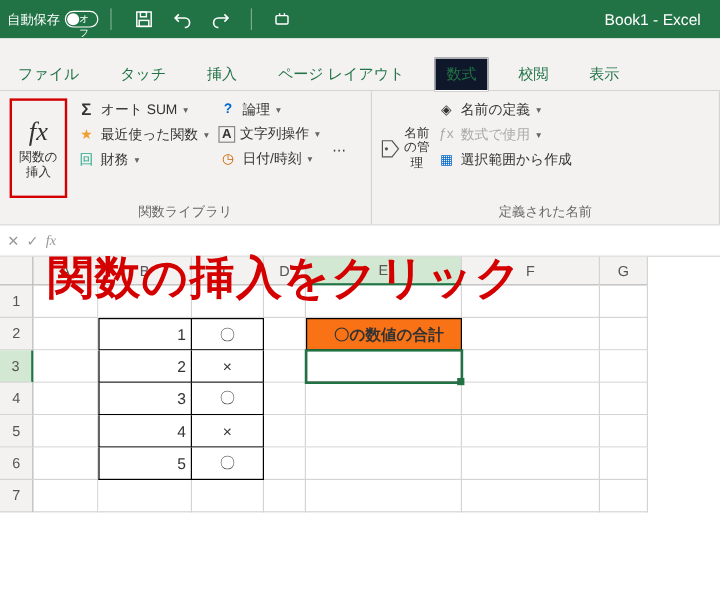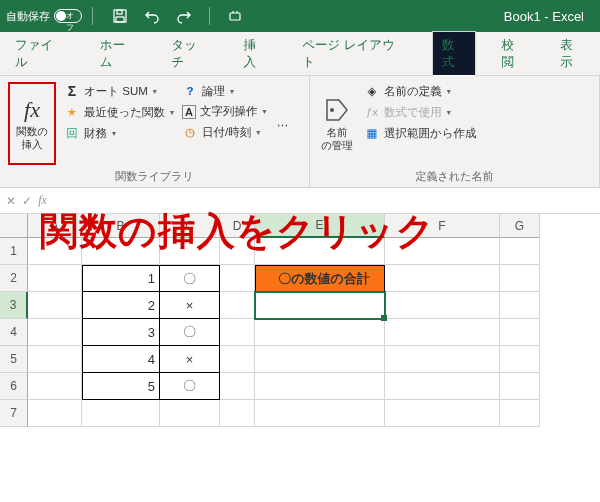--- a/index.html
+++ b/index.html
@@ -29,21 +29,21 @@
 
 .fx-big { width:48px; display:flex; flex-direction:column; align-items:center; justify-content:center; gap:2px; border:2px solid #d40000; margin:2px; cursor:pointer; padding:4px 2px;}
 .fx-big .fx { font-style:italic; font-family:"Times New Roman",serif; font-size:22px; }
 .fx-big .lbl { font-size:10.5px; text-align:center; line-height:1.2;}
 
 .col3 { display:flex; flex-direction:column; gap:3px; justify-content:flex-start; padding-top:2px;}
 .rbtn { display:flex; align-items:center; gap:4px; font-size:11.5px; cursor:pointer; padding:1px 2px; white-space:nowrap;}
 .rbtn .ic { width:16px; height:16px; display:inline-flex; align-items:center; justify-content:center; }
 .rbtn .dd { font-size:8px; margin-left:1px; color:#666;}
 
-.name-big { width:42px; display:flex; flex-direction:column; align-items:center; justify-content:center; gap:2px; cursor:pointer; font-size:10.5px; text-align:center; line-height:1.2;}
+.name-big { width:42px; display:flex; flex-direction:row; align-items:center; justify-content:center; gap:2px; cursor:pointer; font-size:10.5px; text-align:center; line-height:1.2;}
 .name-big svg { width:28px; height:28px; }
 
 
 .fbar { height:26px; display:flex; align-items:center; border-bottom:1px solid #d4d4d4; background:#fff;}
 .namebox { width:62px; height:100%; border-right:1px solid #d4d4d4; display:flex; align-items:center; padding:0 6px; font-size:12px;}
 .fbar-mid { display:flex; align-items:center; gap:6px; padding:0 6px; color:#999;}
 .fbar-fx { font-style:italic; font-family:"Times New Roman",serif; }
 .fbar-input { flex:1; padding:0 6px; font-size:12px; }
 
 
@@ -102,21 +102,20 @@
           <line x1="6" y1="3" x2="6" y2="5"></line>
           <line x1="10" y1="3" x2="10" y2="5"></line>
         </svg>
       </div>
   </div>
   <div class="book">Book1  -  Excel</div>
 </div>
 
 <div class="tabs">
   <div class="tab">ファイル</div>
-  <div class="tab">ホーム</div>
   <div class="tab">タッチ</div>
   <div class="tab">挿入</div>
   <div class="tab">ページ レイアウト</div>
   <div class="tab active">数式</div>
   <div class="tab">校閲</div>
   <div class="tab">表示</div>
 </div>
 
 <div class="ribbon">
   <div class="grp" style="width:310px">

